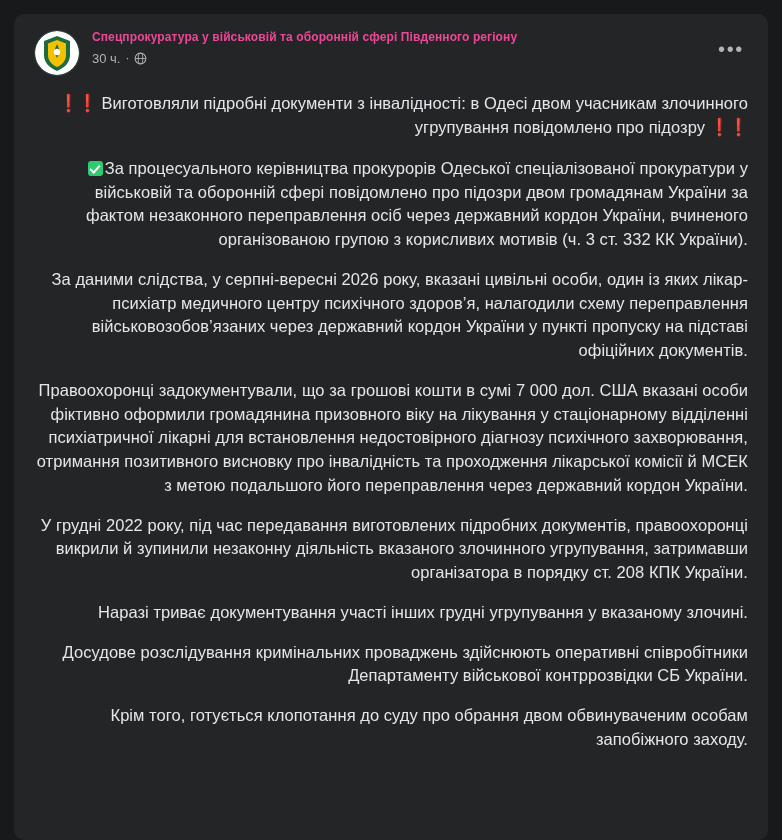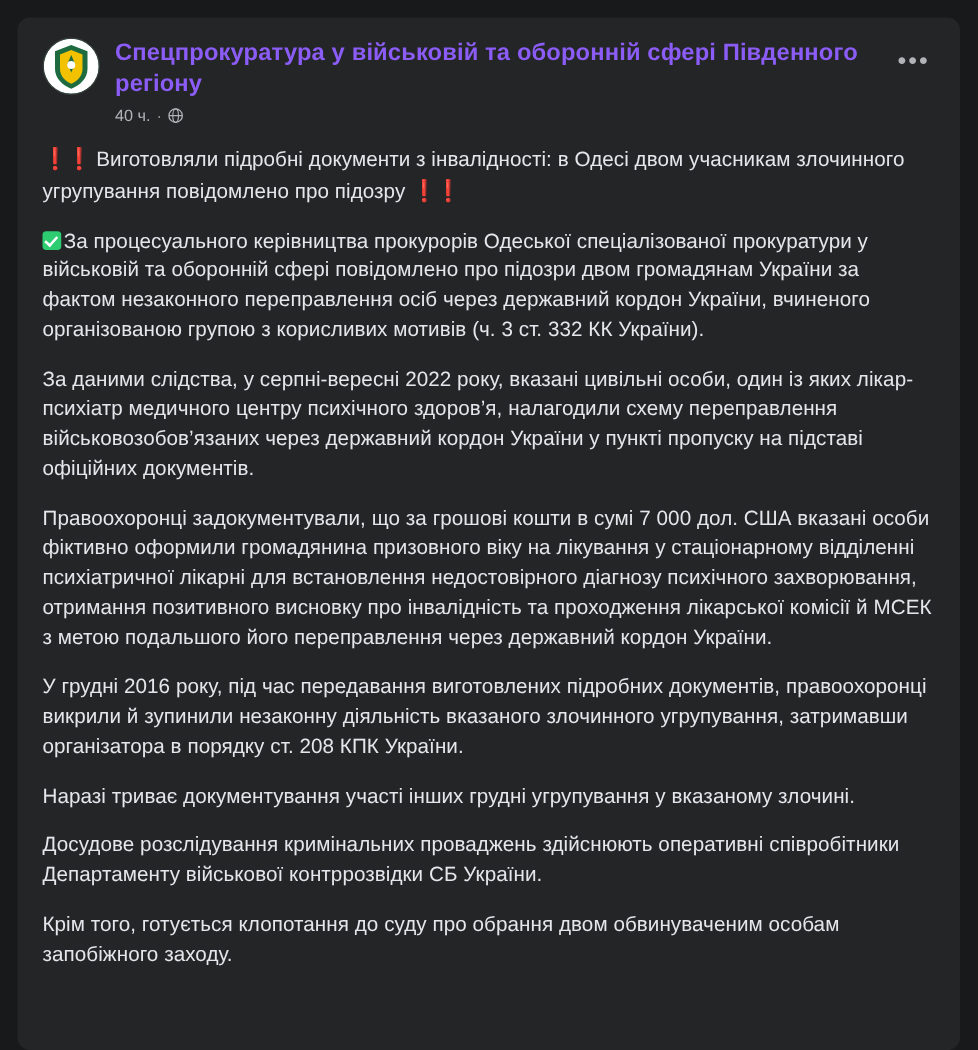--- a/index.html
+++ b/index.html
@@ -47,22 +47,22 @@
     overflow: hidden;
     border: 1px solid #3a3b3c;
   }
   .avatar svg { display: block; }
   .header-text {
     flex: 1 1 auto;
     padding-right: 46px;
     min-width: 0;
   }
   .page-title {
-    color: #8b5cf6;
-    font-size: 19px;
+    color: #ec4899;
+    font-size: 12px;
     font-weight: bold;
     line-height: 1.32;
     letter-spacing: 0.1px;
     margin: 0;
   }
   .meta-row {
     display: flex;
     align-items: center;
     gap: 5px;
     margin-top: 5px;
@@ -90,20 +90,21 @@
     letter-spacing: 1.6px;
     line-height: 1;
     cursor: pointer;
   }
   .post-body {
     margin-top: 16px;
     color: #e4e6eb;
     font-size: 16.5px;
     line-height: 1.44;
     letter-spacing: 0.05px;
+    text-align: right;
   }
   .para {
     margin: 0 0 16px 0;
   }
   .para:last-child { margin-bottom: 0; }
   .bang {
     display: inline-block;
     color: #ff3b30;
     font-weight: bold;
     font-size: 17px;
@@ -146,21 +147,21 @@
           <path d="M22 5 L35 10 L35 24 C35 32 29 37 22 40 C15 37 9 32 9 24 L9 10 Z" fill="#1d6b3f"></path>
           <path d="M22 9 L31 12.5 L31 24 C31 30 26.5 34 22 36 C17.5 34 13 30 13 24 L13 12.5 Z" fill="#f2c200"></path>
           <path d="M22 13 L25 20 L22 27 L19 20 Z" fill="#1d6b3f"></path>
           <circle cx="22" cy="21" r="3.2" fill="#ffffff"></circle>
         </svg>
       </div>
 
       <div class="header-text">
         <div class="page-title">Спецпрокуратура у військовій та оборонній сфері Південного регіону</div>
         <div class="meta-row">
-          <span>40 ч.</span>
+          <span>30 ч.</span>
           <span class="meta-dot">·</span>
           <span class="globe-icon">
             <svg width="13" height="13" viewBox="0 0 16 16">
               <circle cx="8" cy="8" r="6.6" fill="none" stroke="#b0b3b8" stroke-width="1.3"></circle>
               <ellipse cx="8" cy="8" rx="2.8" ry="6.6" fill="none" stroke="#b0b3b8" stroke-width="1.1"></ellipse>
               <line x1="1.6" y1="8" x2="14.4" y2="8" stroke="#b0b3b8" stroke-width="1.1"></line>
             </svg>
           </span>
         </div>
       </div>
@@ -173,25 +174,25 @@
       <p class="para">
         <span class="bang">❗❗</span>
         <span>Виготовляли підробні документи з інвалідності: в Одесі двом учасникам злочинного угрупування повідомлено про підозру</span>
         <span class="bang">❗❗</span>
       </p>
 
       <p class="para">
         <span class="check-badge"></span><span>За процесуального керівництва прокурорів Одеської спеціалізованої прокуратури у військовій та оборонній сфері повідомлено про підозри двом громадянам України за фактом незаконного переправлення осіб через державний кордон України, вчиненого організованою групою з корисливих мотивів (ч. 3 ст. 332 КК України).</span>
       </p>
 
-      <p class="para">За даними слідства, у серпні-вересні 2022 року, вказані цивільні особи, один із яких лікар-психіатр медичного центру психічного здоров’я, налагодили схему переправлення військовозобов’язаних через державний кордон України у пункті пропуску на підставі офіційних документів.</p>
+      <p class="para">За даними слідства, у серпні-вересні 2026 року, вказані цивільні особи, один із яких лікар-психіатр медичного центру психічного здоров’я, налагодили схему переправлення військовозобов’язаних через державний кордон України у пункті пропуску на підставі офіційних документів.</p>
 
       <p class="para">Правоохоронці задокументували, що за грошові кошти в сумі 7 000 дол. США вказані особи фіктивно оформили громадянина призовного віку на лікування у стаціонарному відділенні психіатричної лікарні для встановлення недостовірного діагнозу психічного захворювання, отримання позитивного висновку про інвалідність та проходження лікарської комісії й МСЕК з метою подальшого його переправлення через державний кордон України.</p>
 
-      <p class="para">У грудні 2016 року, під час передавання виготовлених підробних документів, правоохоронці викрили й зупинили незаконну діяльність вказаного злочинного угрупування, затримавши організатора в порядку ст. 208 КПК України.</p>
+      <p class="para">У грудні 2022 року, під час передавання виготовлених підробних документів, правоохоронці викрили й зупинили незаконну діяльність вказаного злочинного угрупування, затримавши організатора в порядку ст. 208 КПК України.</p>
 
       <p class="para">Наразі триває документування участі інших грудні угрупування у вказаному злочині.</p>
 
       <p class="para">Досудове розслідування кримінальних проваджень здійснюють оперативні співробітники Департаменту військової контррозвідки СБ України.</p>
 
       <p class="para">Крім того, готується клопотання до суду про обрання двом обвинуваченим особам запобіжного заходу.</p>
 
     </div>
   </div>
 </div>

